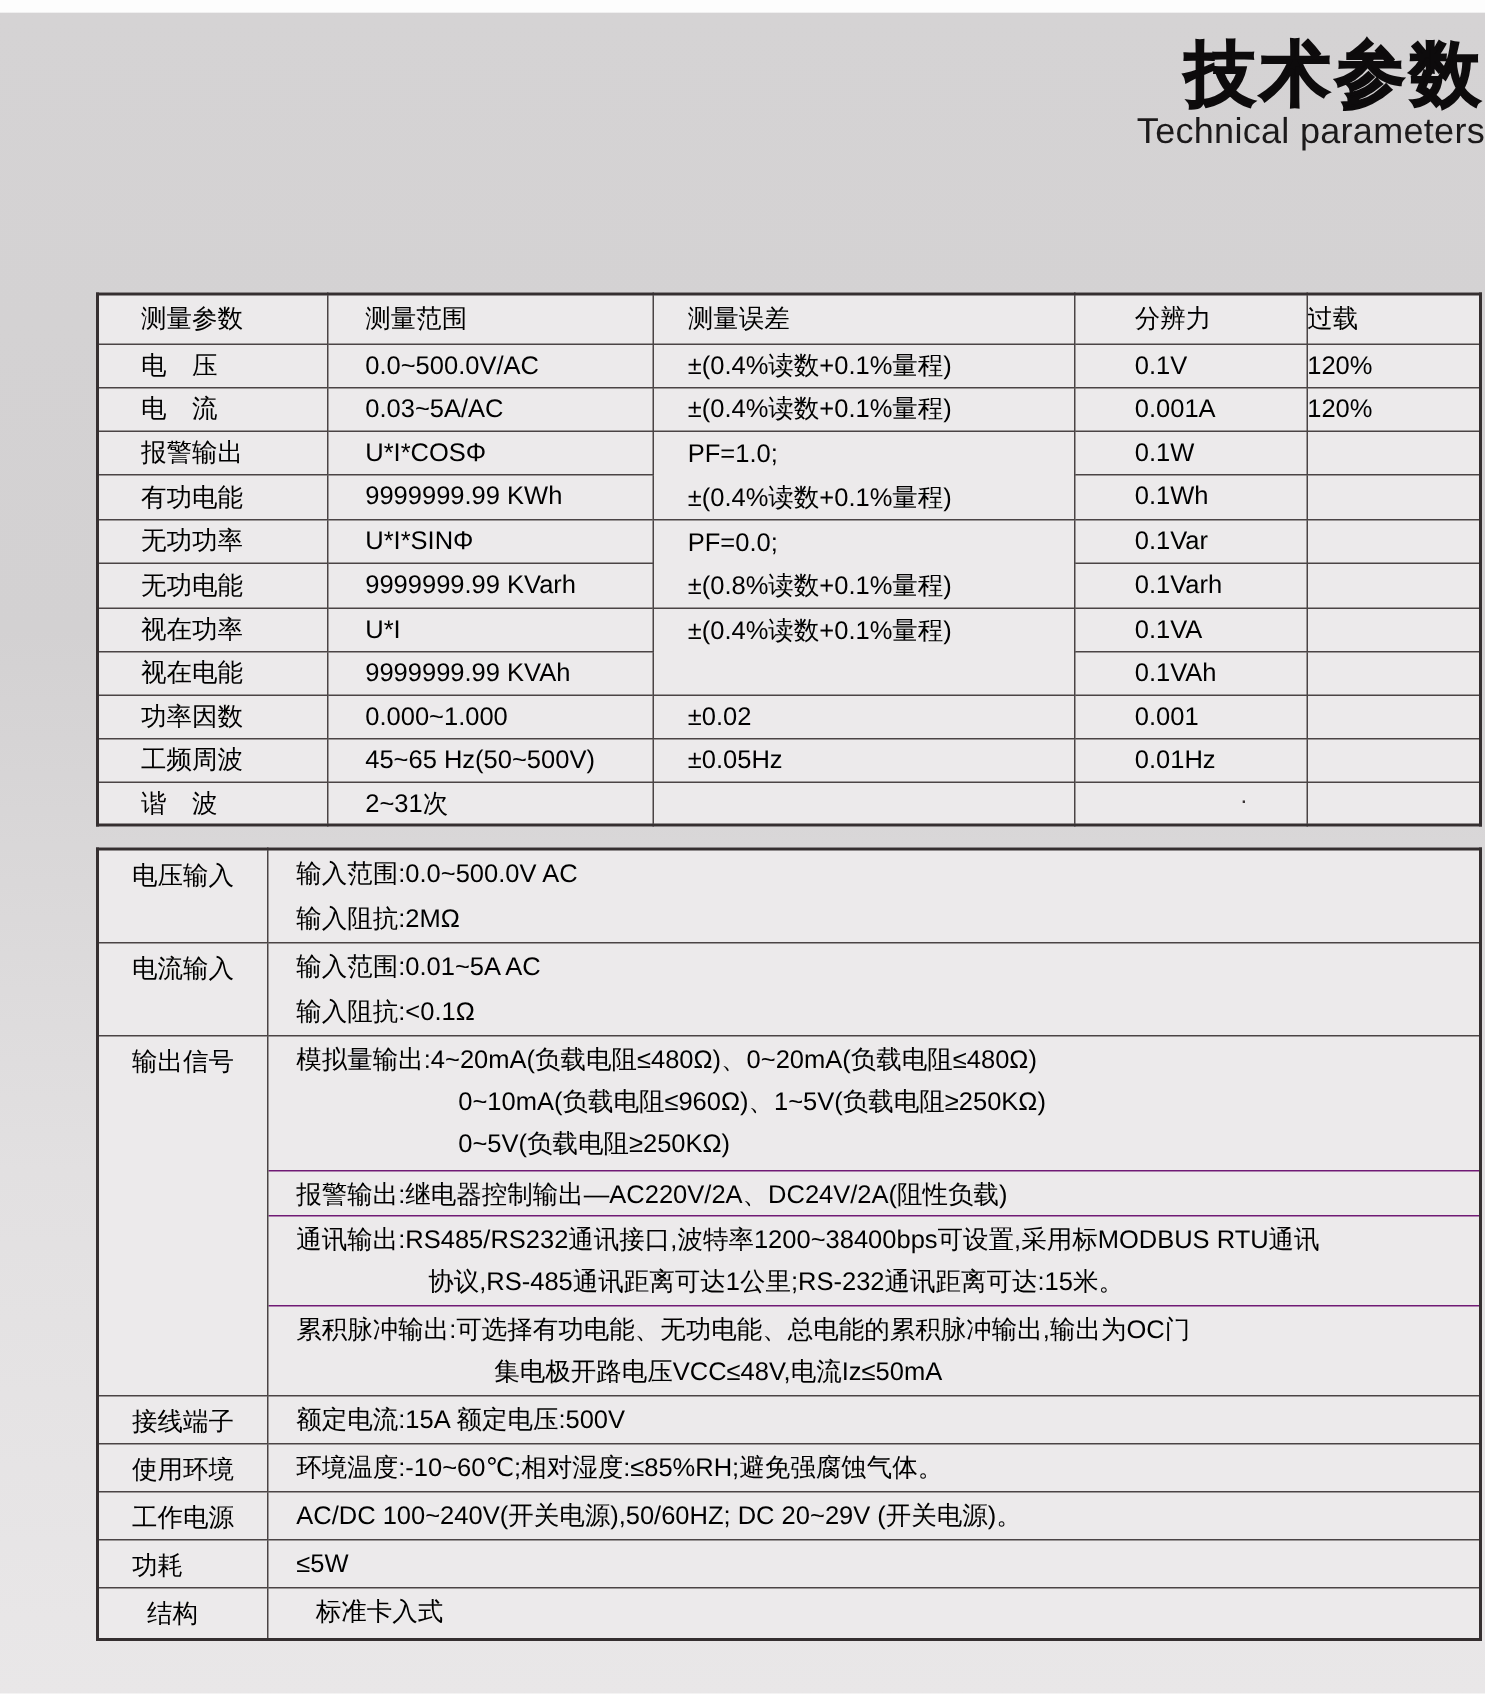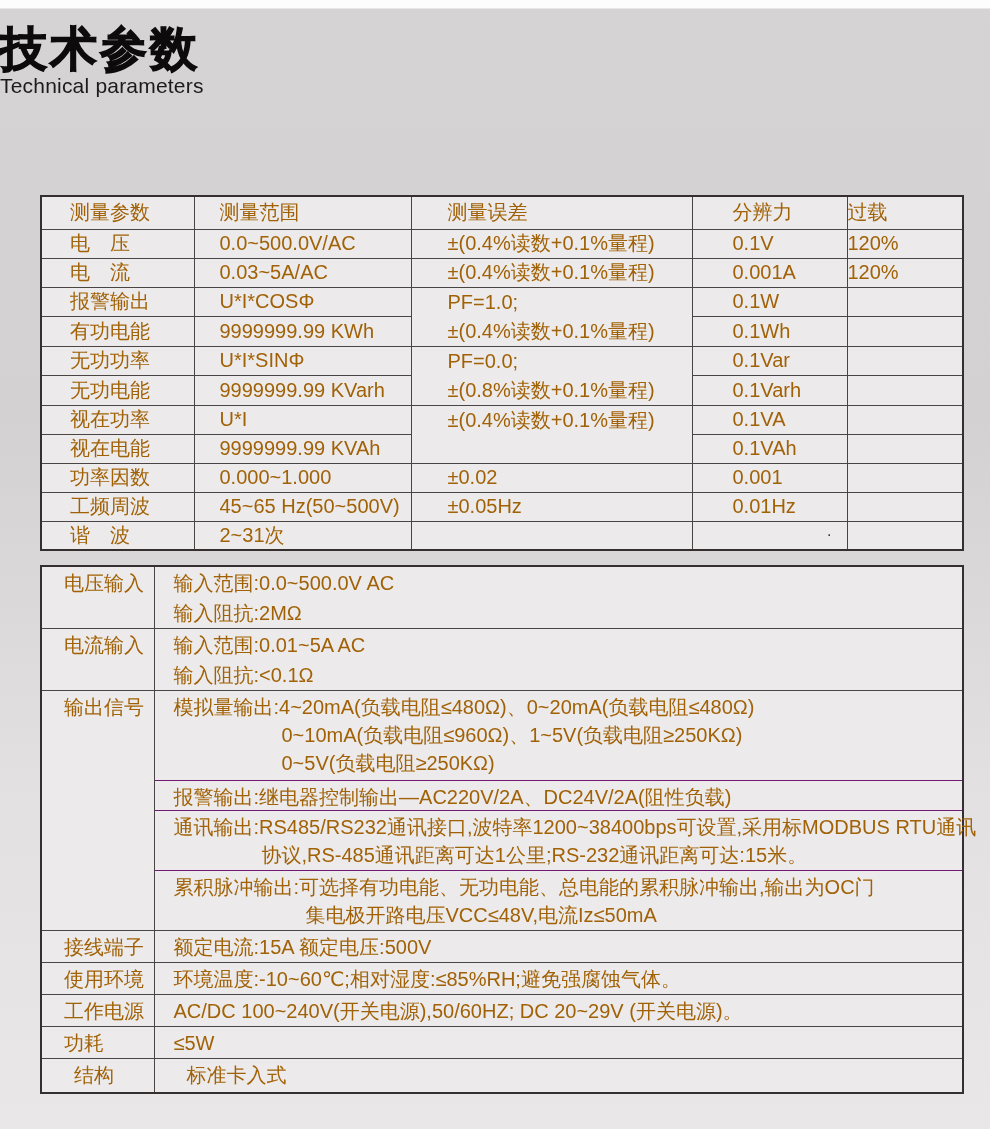--- a/index.html
+++ b/index.html
@@ -4,37 +4,37 @@
 <style>
   * { margin:0; padding:0; box-sizing:border-box; }
   html,body { width:990px; }
   body { font-family:"Liberation Sans","DejaVu Sans",sans-serif; }
   .page {
     position:relative; width:990px; height:1129px; overflow:hidden;
     background:linear-gradient(180deg,#fdfdfd 0px,#fdfdfd 8px,#d5d3d4 9px,#d3d1d2 420px,#e2e0e1 780px,#e9e7e8 1129px);
     color:#3a3536;
   }
   
-  .hdr { position:absolute; top:22px; left:0; width:100%; text-align:left; }
+  .hdr { position:absolute; top:22px; left:0; width:100%; text-align:right; }
   .hdr h1 {
     font-size:47px; font-weight:900; color:#0d0b0c; letter-spacing:3px;
     -webkit-text-stroke:1.2px #0d0b0c; line-height:1.15;
   }
-  .hdr .sub { font-size:21px; color:#1c1a1b; letter-spacing:0.2px; margin-top:-2px; }
+  .hdr .sub { font-size:24px; color:#1c1a1b; letter-spacing:0.2px; margin-top:-2px; }
   
   table { border-collapse:collapse; table-layout:fixed; background:#eceaeb;
-          font-size:20px; color:#a16207; }
+          font-size:17px; color:#000000;margin-left:24px; }
   th,td { border:1px solid #4a4445; font-weight:normal; text-align:left; }
   
   .t1 { position:absolute; left:40px; top:195px; width:922px; border:2px solid #352f30; }
   .t1 thead th { height:33px; }
   .t1 tbody td { height:29px; }
   .t1 .c1 { padding-left:28px; }
   .t1 .c2 { padding-left:25px; }
-  .t1 .c3 { padding-left:36px; }
+  .t1 .c3 { padding-left:23px; }
   .t1 .c4 { padding-left:40px; }
   .t1 .c5 { text-align:left; padding-left:0; }
   .t1 td.merge { vertical-align:top; padding-top:0; }
   .t1 .eline { height:29px; line-height:29px; }
   
   .t2 { position:absolute; left:40px; top:565px; width:922px; border:2px solid #352f30; }
   .t2 td.lbl { width:113px; vertical-align:top; padding:2px 0 0 22px; line-height:29px; }
   .t2 td.val { vertical-align:top; padding:1px 0 0 19px; }
   .t2 .line { line-height:30px; white-space:nowrap; }
   .t2 td.sub { padding:0; vertical-align:top; }

